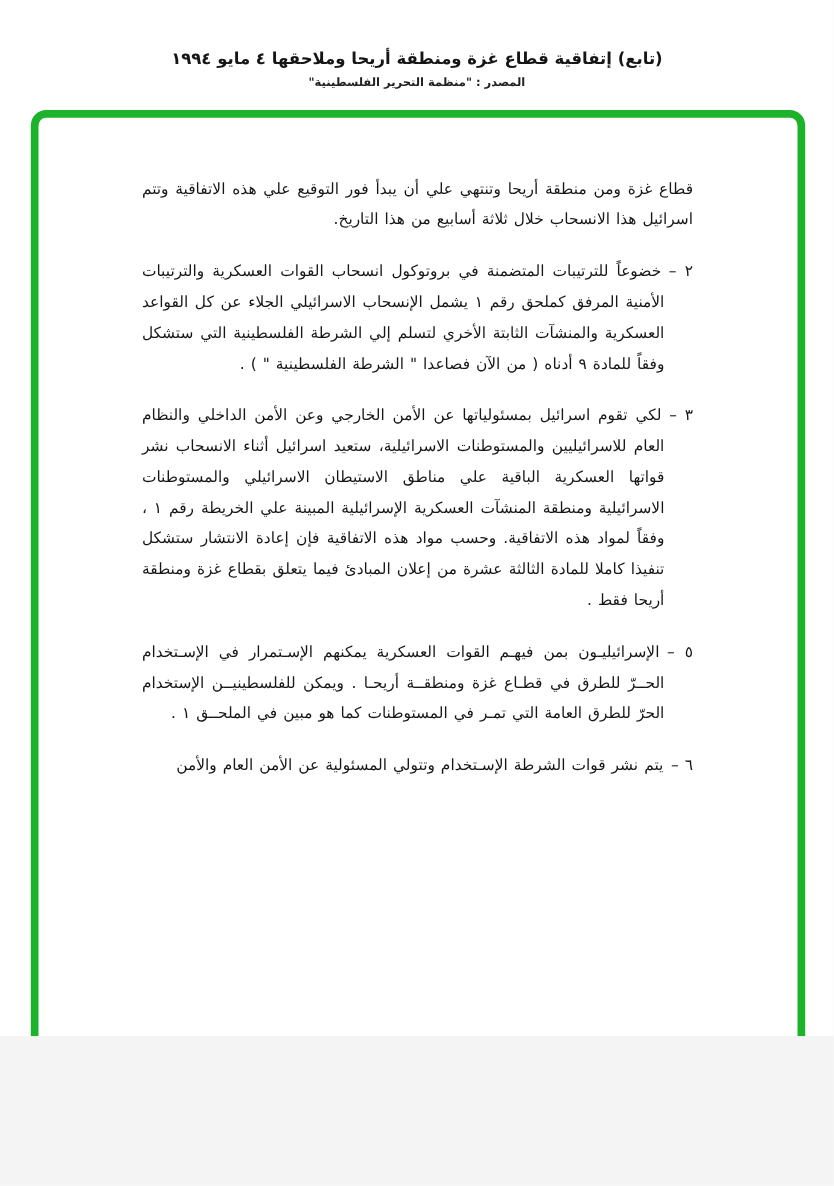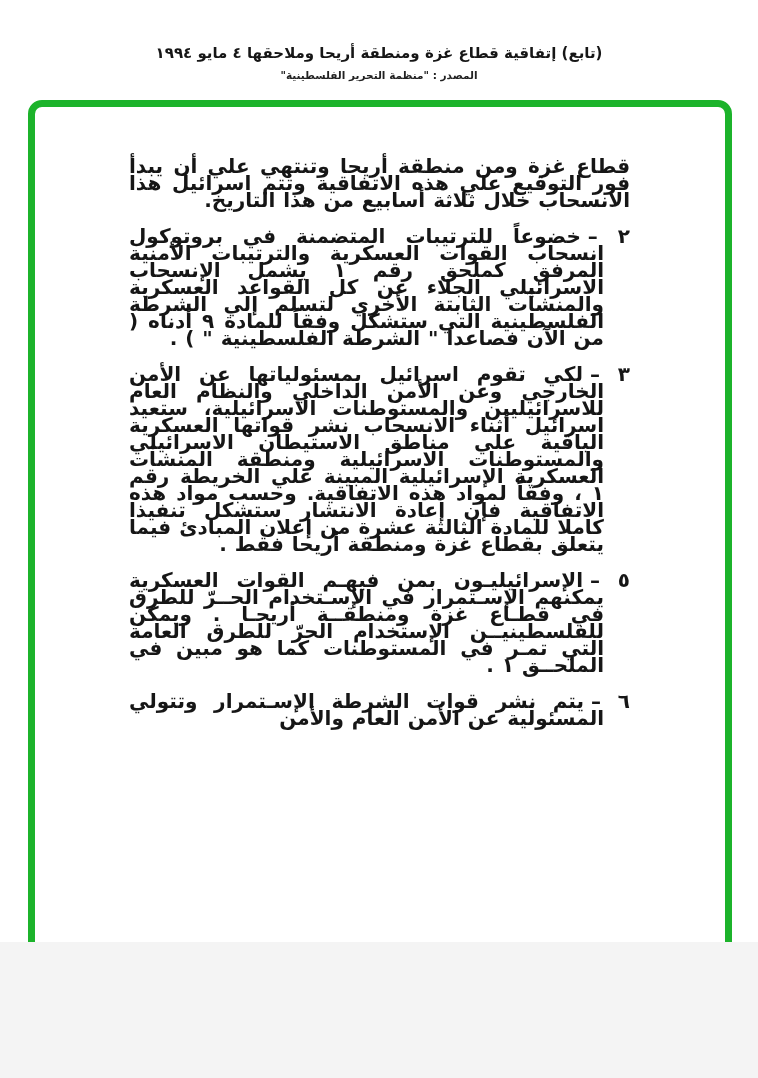--- a/index.html
+++ b/index.html
@@ -50,23 +50,23 @@
 
   
   .content {
     position: absolute;
     top: 158px;
     left: 129px;
     width: 501px;
     direction: rtl;
   }
   .para {
-    font-size: 20px;
-    font-weight: bold;
-    line-height: 17px;
+    font-size: 14px;
+    font-weight: normal;
+    line-height: 28px;
     text-align: justify;
     margin-bottom: 19px;
     word-spacing: 1px;
   }
   .para.numbered {
     padding-right: 26px;
     text-indent: -26px;
   }
   .para .label:not(:empty) { margin-left: 7px; }
 
@@ -106,21 +106,21 @@
     <div class="para numbered">
       <span class="label">٣ –</span><span class="text">لكي تقوم اسرائيل بمسئولياتها عن الأمن الخارجي وعن الأمن الداخلي والنظام العام للاسرائيليين والمستوطنات الاسرائيلية، ستعيد اسرائيل أثناء الانسحاب نشر قواتها العسكرية الباقية علي مناطق الاستيطان الاسرائيلي والمستوطنات الاسرائيلية ومنطقة المنشآت العسكرية الإسرائيلية المبينة علي الخريطة رقم ١ ، وفقاً لمواد هذه الاتفاقية. وحسب مواد هذه الاتفاقية فإن إعادة الانتشار ستشكل تنفيذا كاملا للمادة الثالثة عشرة من إعلان المبادئ فيما يتعلق بقطاع غزة ومنطقة أريحا فقط .</span>
     </div>
 
 
     <div class="para numbered">
       <span class="label">٥ –</span><span class="text">الإسرائيليـون بمن فيهـم القوات العسكرية يمكنهم الإسـتمرار في الإسـتخدام الحــرّ للطرق في قطـاع غزة ومنطقــة أريحـا . ويمكن للفلسطينيــن الإستخدام الحرّ للطرق العامة التي تمـر في المستوطنات كما هو مبين في الملحــق ١ .</span>
     </div>
 
     <div class="para numbered">
-      <span class="label">٦ –</span><span class="text">يتم نشر قوات الشرطة الإسـتمرار وتتولي المسئولية عن الأمن العام والأمن</span>
+      <span class="label">٦ –</span><span class="text">يتم نشر قوات الشرطة الإسـتخدام وتتولي المسئولية عن الأمن العام والأمن</span>
     </div>
 
   </div>
 
   <div class="footer">
     <span>٤</span>
   </div>
 
 </div>
 

